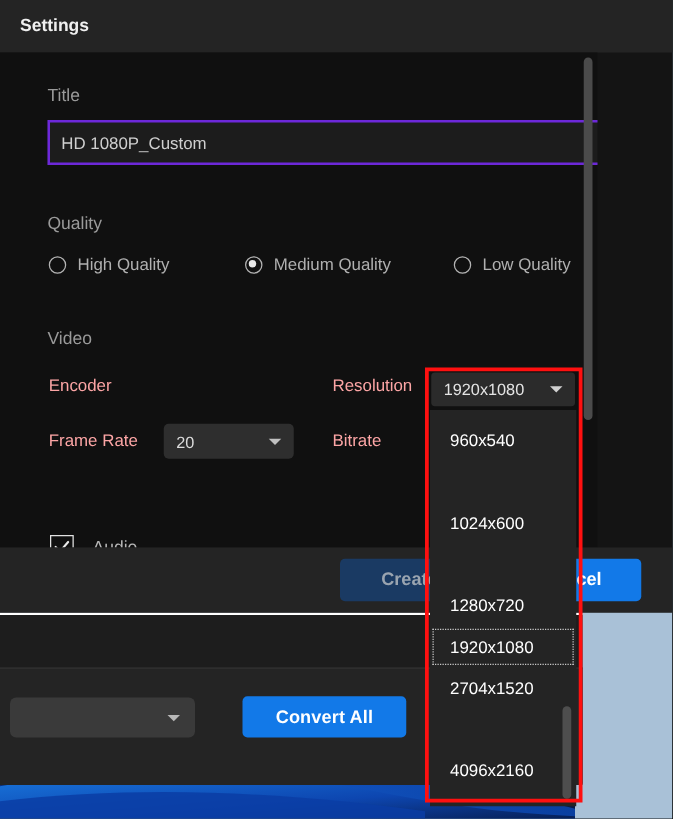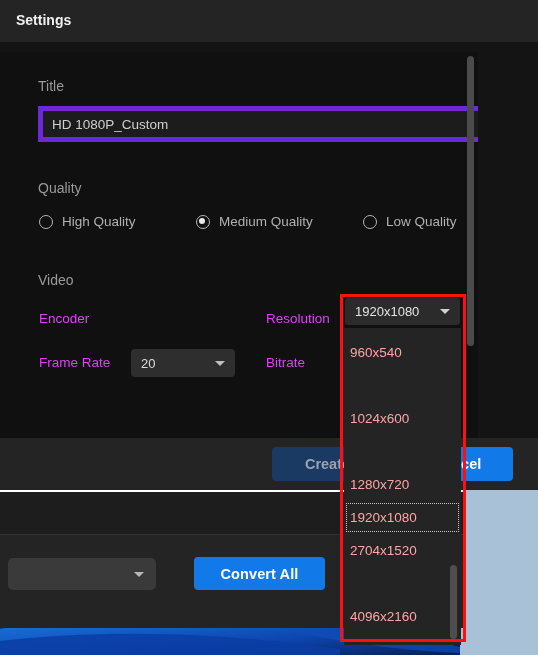--- a/index.html
+++ b/index.html
@@ -119,47 +119,47 @@
     height: 26px;
     display: flex;
     align-items: center;
     justify-content: center;
   }
   #close-button svg { display:block; }
 
   #dialog-body {
     position: absolute;
     left: 0;
-    top: 52px;
+    top: 42px;
     width: 478px;
     height: 396px;
     background: #101010;
     overflow: hidden;
   }
 
   .field-label {
     position: absolute;
-    color: #d946ef;
+    color: #fca5a5;
     font-size: 13.5px;
   }
   .section-label {
     position: absolute;
     color: #9a9a9a;
     font-size: 14px;
   }
 
   #title-input {
     position: absolute;
     left: 38px;
     top: 54px;
     width: 460px;
     height: 36px;
     box-sizing: border-box;
     background: #1c1c1c;
-    border: 5px solid #6d28d9;
+    border: 2px solid #6d28d9;
     color: #cfcfcf;
     font-size: 13.5px;
     font-family: "Liberation Sans", sans-serif;
     padding: 0 9px;
     outline: none;
   }
 
   .radio-wrap {
     position: absolute;
     display: flex;
@@ -315,25 +315,25 @@
     height: 317px;
     background: #242424;
     z-index: 41;
     overflow: hidden;
   }
   .res-option {
     position: absolute;
     left: 0;
     width: 117px;
     height: 33px;
-    color: #fca5a5;
+    color: #ffffff;
     font-size: 13.5px;
     display: flex;
     align-items: center;
-    padding-left: 6px;
+    padding-left: 16px;
     box-sizing: border-box;
   }
   .res-option.focused {
     outline: 1px dotted #c8c8c8;
     outline-offset: -3px;
   }
   #listbox-scrollbar-thumb {
     position: absolute;
     right: 4px;
     top: 237px;

